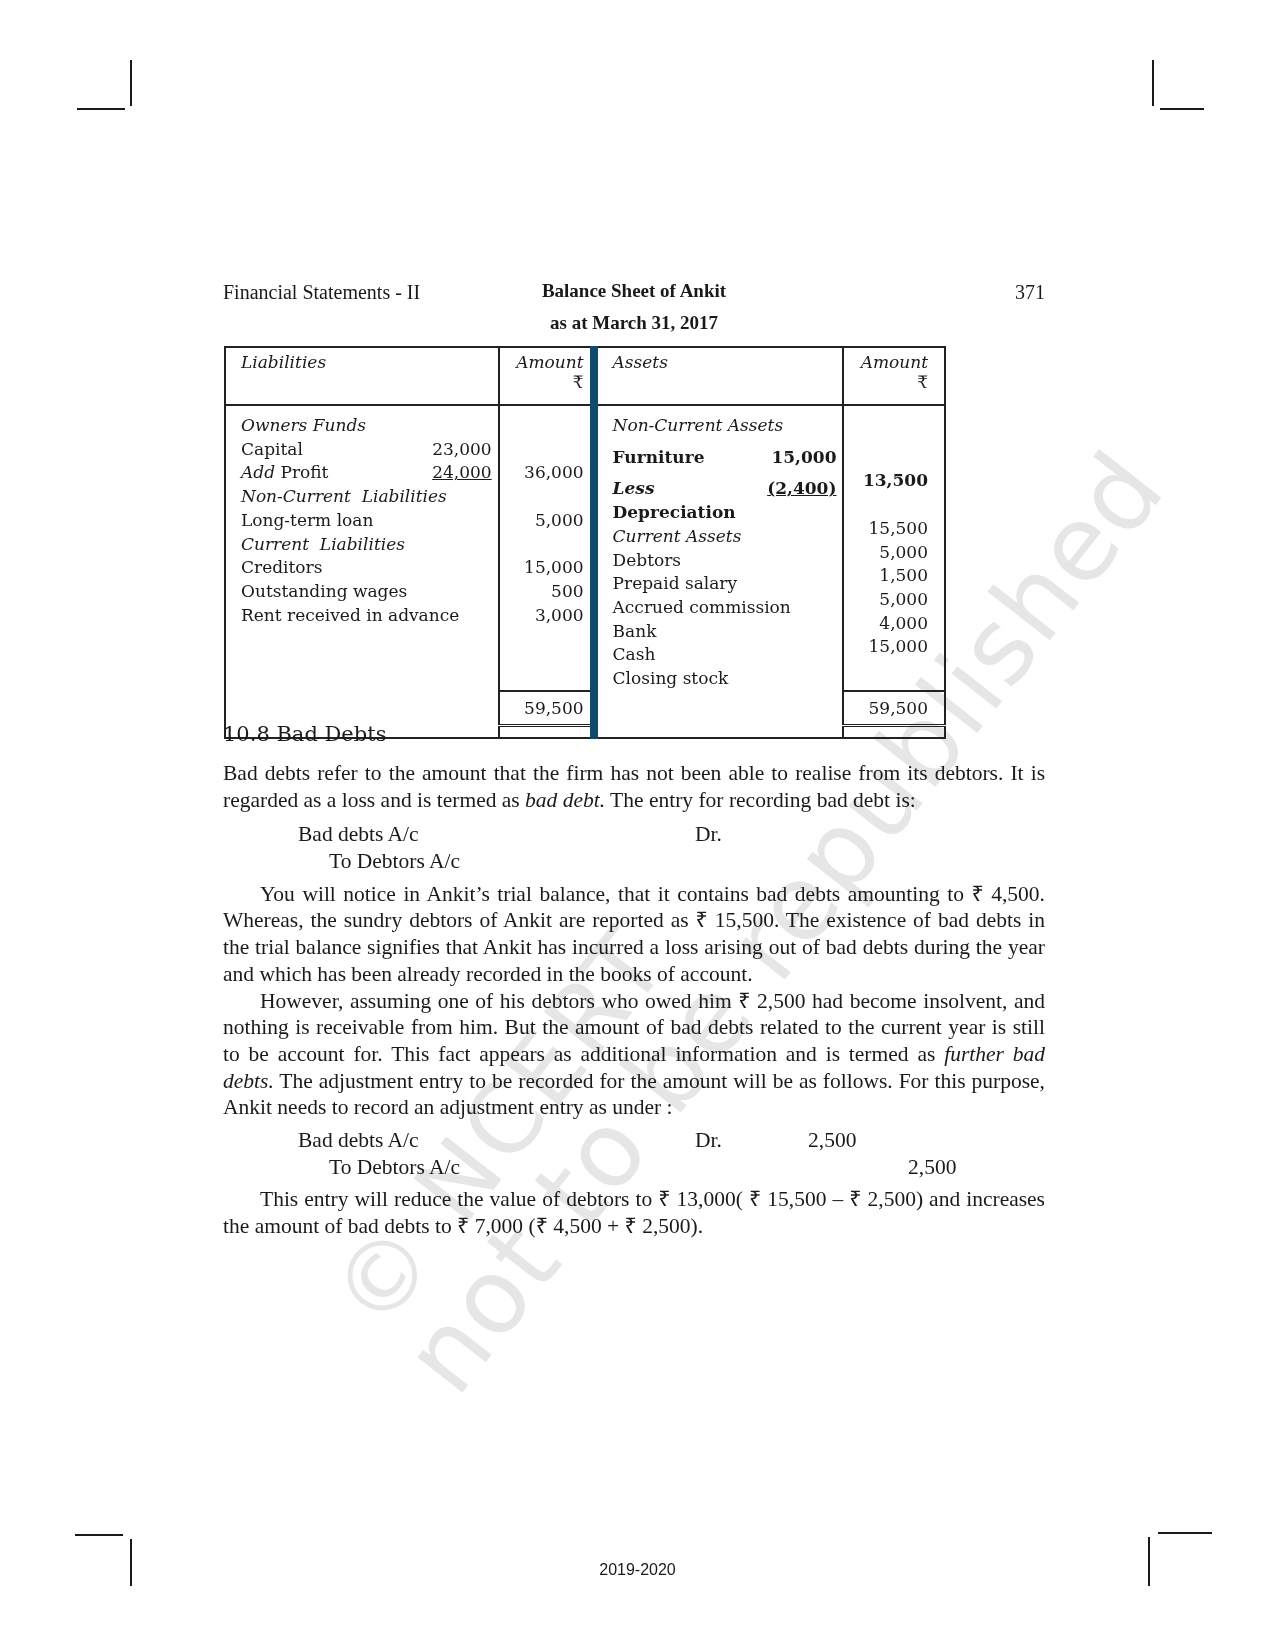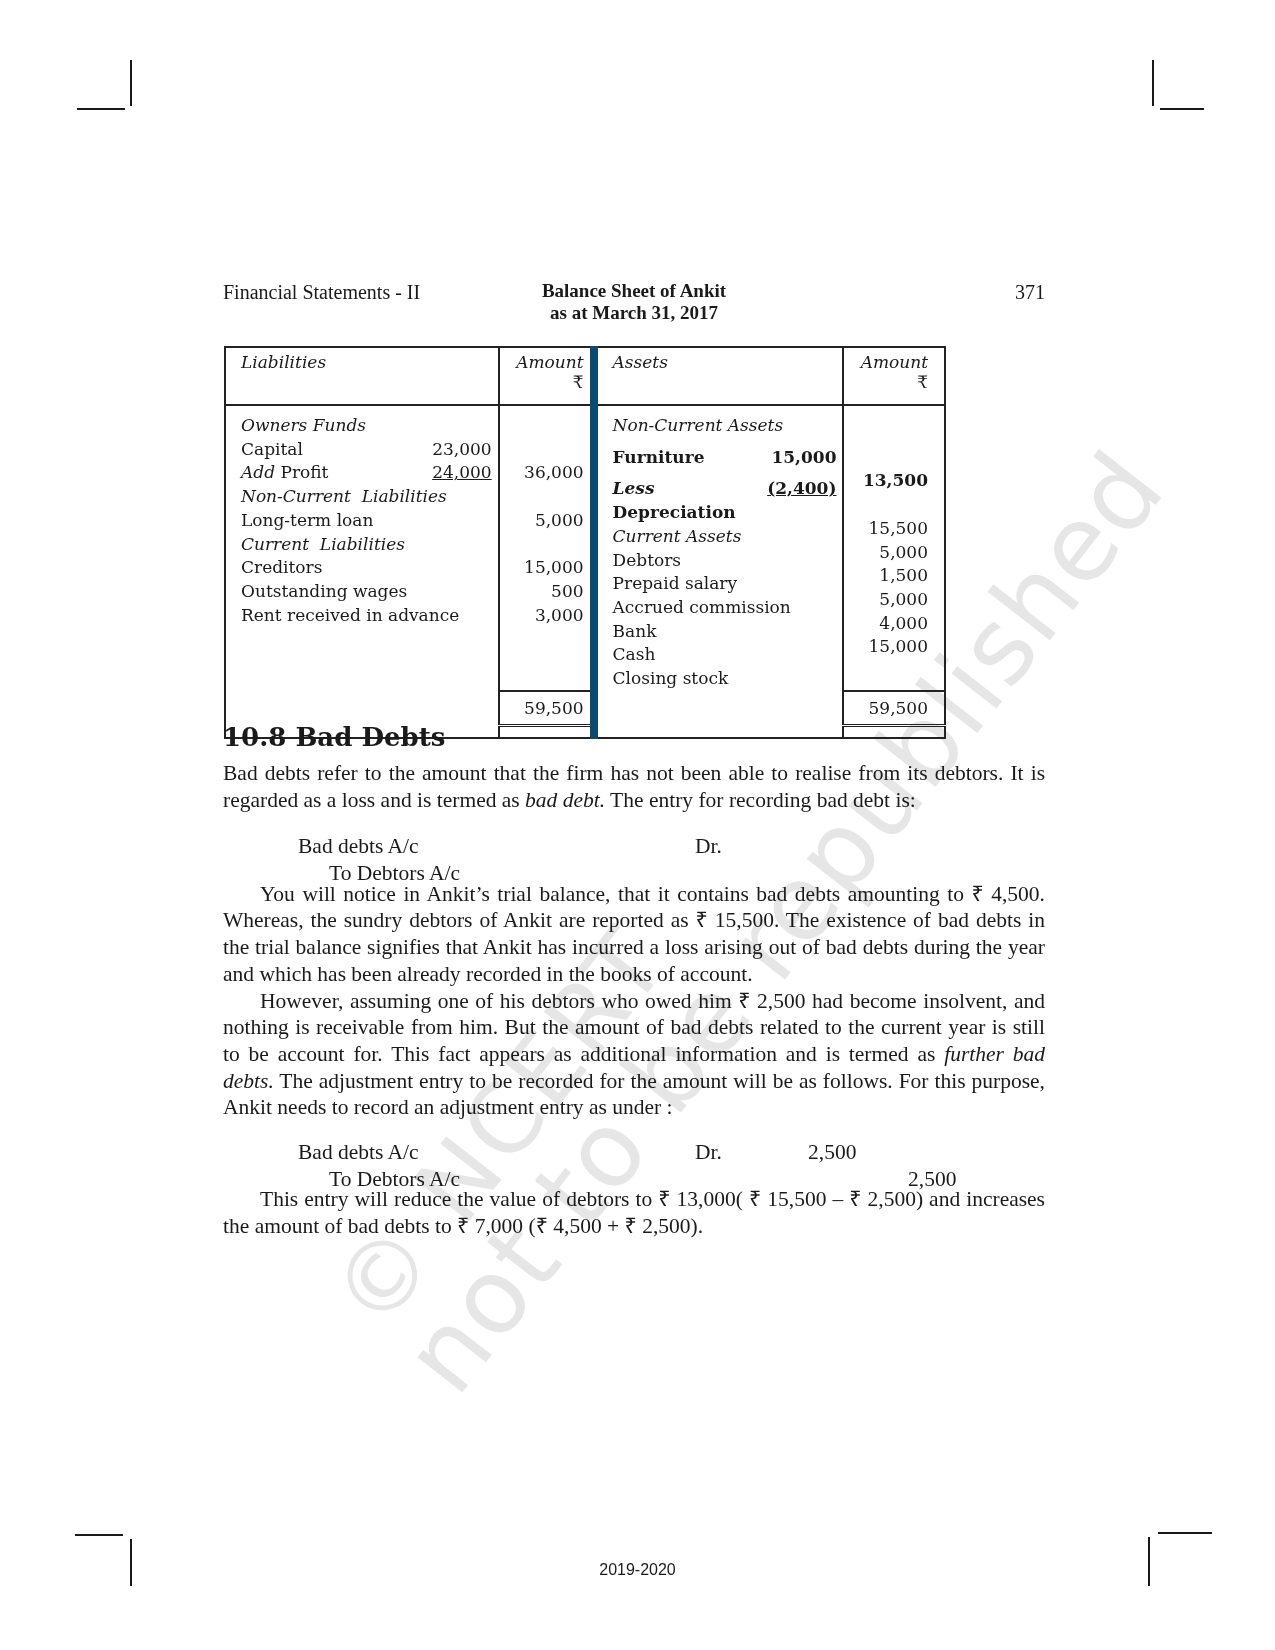--- a/index.html
+++ b/index.html
@@ -12,21 +12,21 @@
                     transform-origin: left top; white-space: nowrap; }
   .wm1 { left: 60px; top: 720px; font-size: 96px; transform: rotate(-52deg); letter-spacing: 4px; }
   .wm2 { left: 130px; top: 780px; font-size: 104px; transform: rotate(-52deg); letter-spacing: 2px; }
   .page-header { position: absolute; left: 223px; top: 236px; width: 822px; height: 26px;
                  font-size: 18px; z-index: 1; margin-top: 45px; }
   .page-header .running { position: absolute; left: 0; top: 0; font-family: "Liberation Serif", serif; font-size: 20px; }
   .page-header .pnum { position: absolute; right: 0; top: 0; font-family: "Liberation Serif", serif; font-size: 20px; }
   .bs-title { position: absolute; left: 223px; width: 822px; text-align: center; font-weight: bold;
               font-family: "Liberation Serif", serif; font-size: 19px; z-index: 1; }
   .bs-title.t1 { top: 280px; }
-  .bs-title.t2 { top: 302px; }
+  .bs-title.t2 { top: 312px; }
   table.bs { position: absolute; left: 224px; top: 346px; width: 722px; border-collapse: collapse;
              font-size: 17px; z-index: 1; font-family: "DejaVu Serif", serif; }
   table.bs td, table.bs th { padding: 0 6px; vertical-align: top; }
   table.bs .c-lab { width: 306px; border-left: 2px solid #222; padding-left: 15px; }
   table.bs .c-amt { width: 91px; border-left: 2px solid #222; text-align: right; padding-right: 6px; }
   table.bs .c-alab { width: 262px; border-left: 8px solid #0c4a6e; padding-left: 15px; }
   table.bs .c-aamt { width: 90px; border-left: 2px solid #222; border-right: 2px solid #222; text-align: right; padding-right: 16px; }
   table.bs tr.head td { border-top: 2px solid #222; border-bottom: 2px solid #222; height: 52px; font-style: italic; font-weight: normal; padding-top: 4px; }
   table.bs tr.head td.c-amt, table.bs tr.head td.c-aamt { line-height: 20px; }
   table.bs tr.body td { line-height: 23.7px; }
@@ -34,25 +34,25 @@
   .inner { display: flex; justify-content: space-between; }
   .inner .sub { text-align: right; min-width: 70px; }
   .ul { text-decoration: underline; }
   .it { font-style: italic; }
   .b { font-weight: bold; margin-top: 8px; }
   table.bs tr.total td { height: 32px; vertical-align: middle; }
   table.bs tr.total td.c-amt, table.bs tr.total td.c-aamt { border-top: 2px solid #222; }
   table.bs tr.dbl td { height: 10px; border-bottom: 2px solid #222; padding: 0; }
   table.bs tr.dbl td.c-amt, table.bs tr.dbl td.c-aamt { border-top: 3px double #222; }
   .section { position: absolute; left: 223px; width: 822px; z-index: 1; font-family: "Liberation Serif", serif; }
-  .section h2 { margin: 0; font-size: 26px; font-weight: bold; font-family: "DejaVu Serif", serif; }
+  .section h2 { margin: 0; font-size: 21px; font-weight: normal; font-family: "DejaVu Serif", serif; }
   .para { margin: 0; font-size: 21.5px; line-height: 26.7px; text-align: justify; }
   .para.indent { text-indent: 37px; }
   .jrow { position: relative; height: 26.7px; font-size: 21.5px; line-height: 26.7px; }
-  .jrow span { position: absolute; top: 0; margin-top: 12px; }
+  .jrow span { position: absolute; top: 0; }
   .footer-year { position: absolute; left: 0; width: 1275px; top: 1561px; text-align: center;
                  font-family: "Liberation Sans", sans-serif; font-size: 16px; z-index: 1; }
 </style>
 </head>
 <body>
 
 <div class="crop" style="left:130px;top:60px;width:2px;height:46px;"></div>
 <div class="crop" style="left:77px;top:108px;width:48px;height:2px;"></div>
 <div class="crop" style="left:1152px;top:60px;width:2px;height:46px;"></div>
 <div class="crop" style="left:1160px;top:108px;width:44px;height:2px;"></div>

